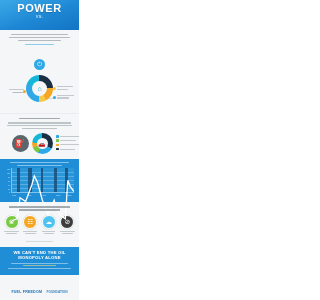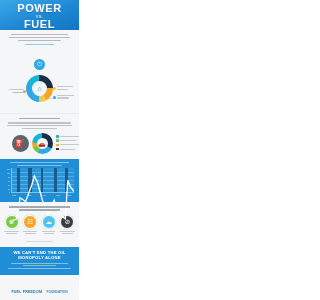--- a/index.html
+++ b/index.html
@@ -165,21 +165,20 @@
   .srcbar { background:#f4f6f7; padding:2px 6px 3px; color:#b9c3c9; }
 </style>
 </head>
 <body>
 
 <div id="page">
 
   <div class="header">
     <div class="hl1">POWER</div>
     <div class="hl2">VS.</div>
-    <div class="hl3">FUEL</div>
   </div>
 
   <div class="intro">
     <div title="" aria-hidden="false">
       <i class="mt" style="width:86%"></i>
       <i class="mt" style="width:92%"></i>
       <i class="mt" style="width:64%"></i>
     </div>
     <div class="sub">
       <i class="mt" style="width:44%"></i>

